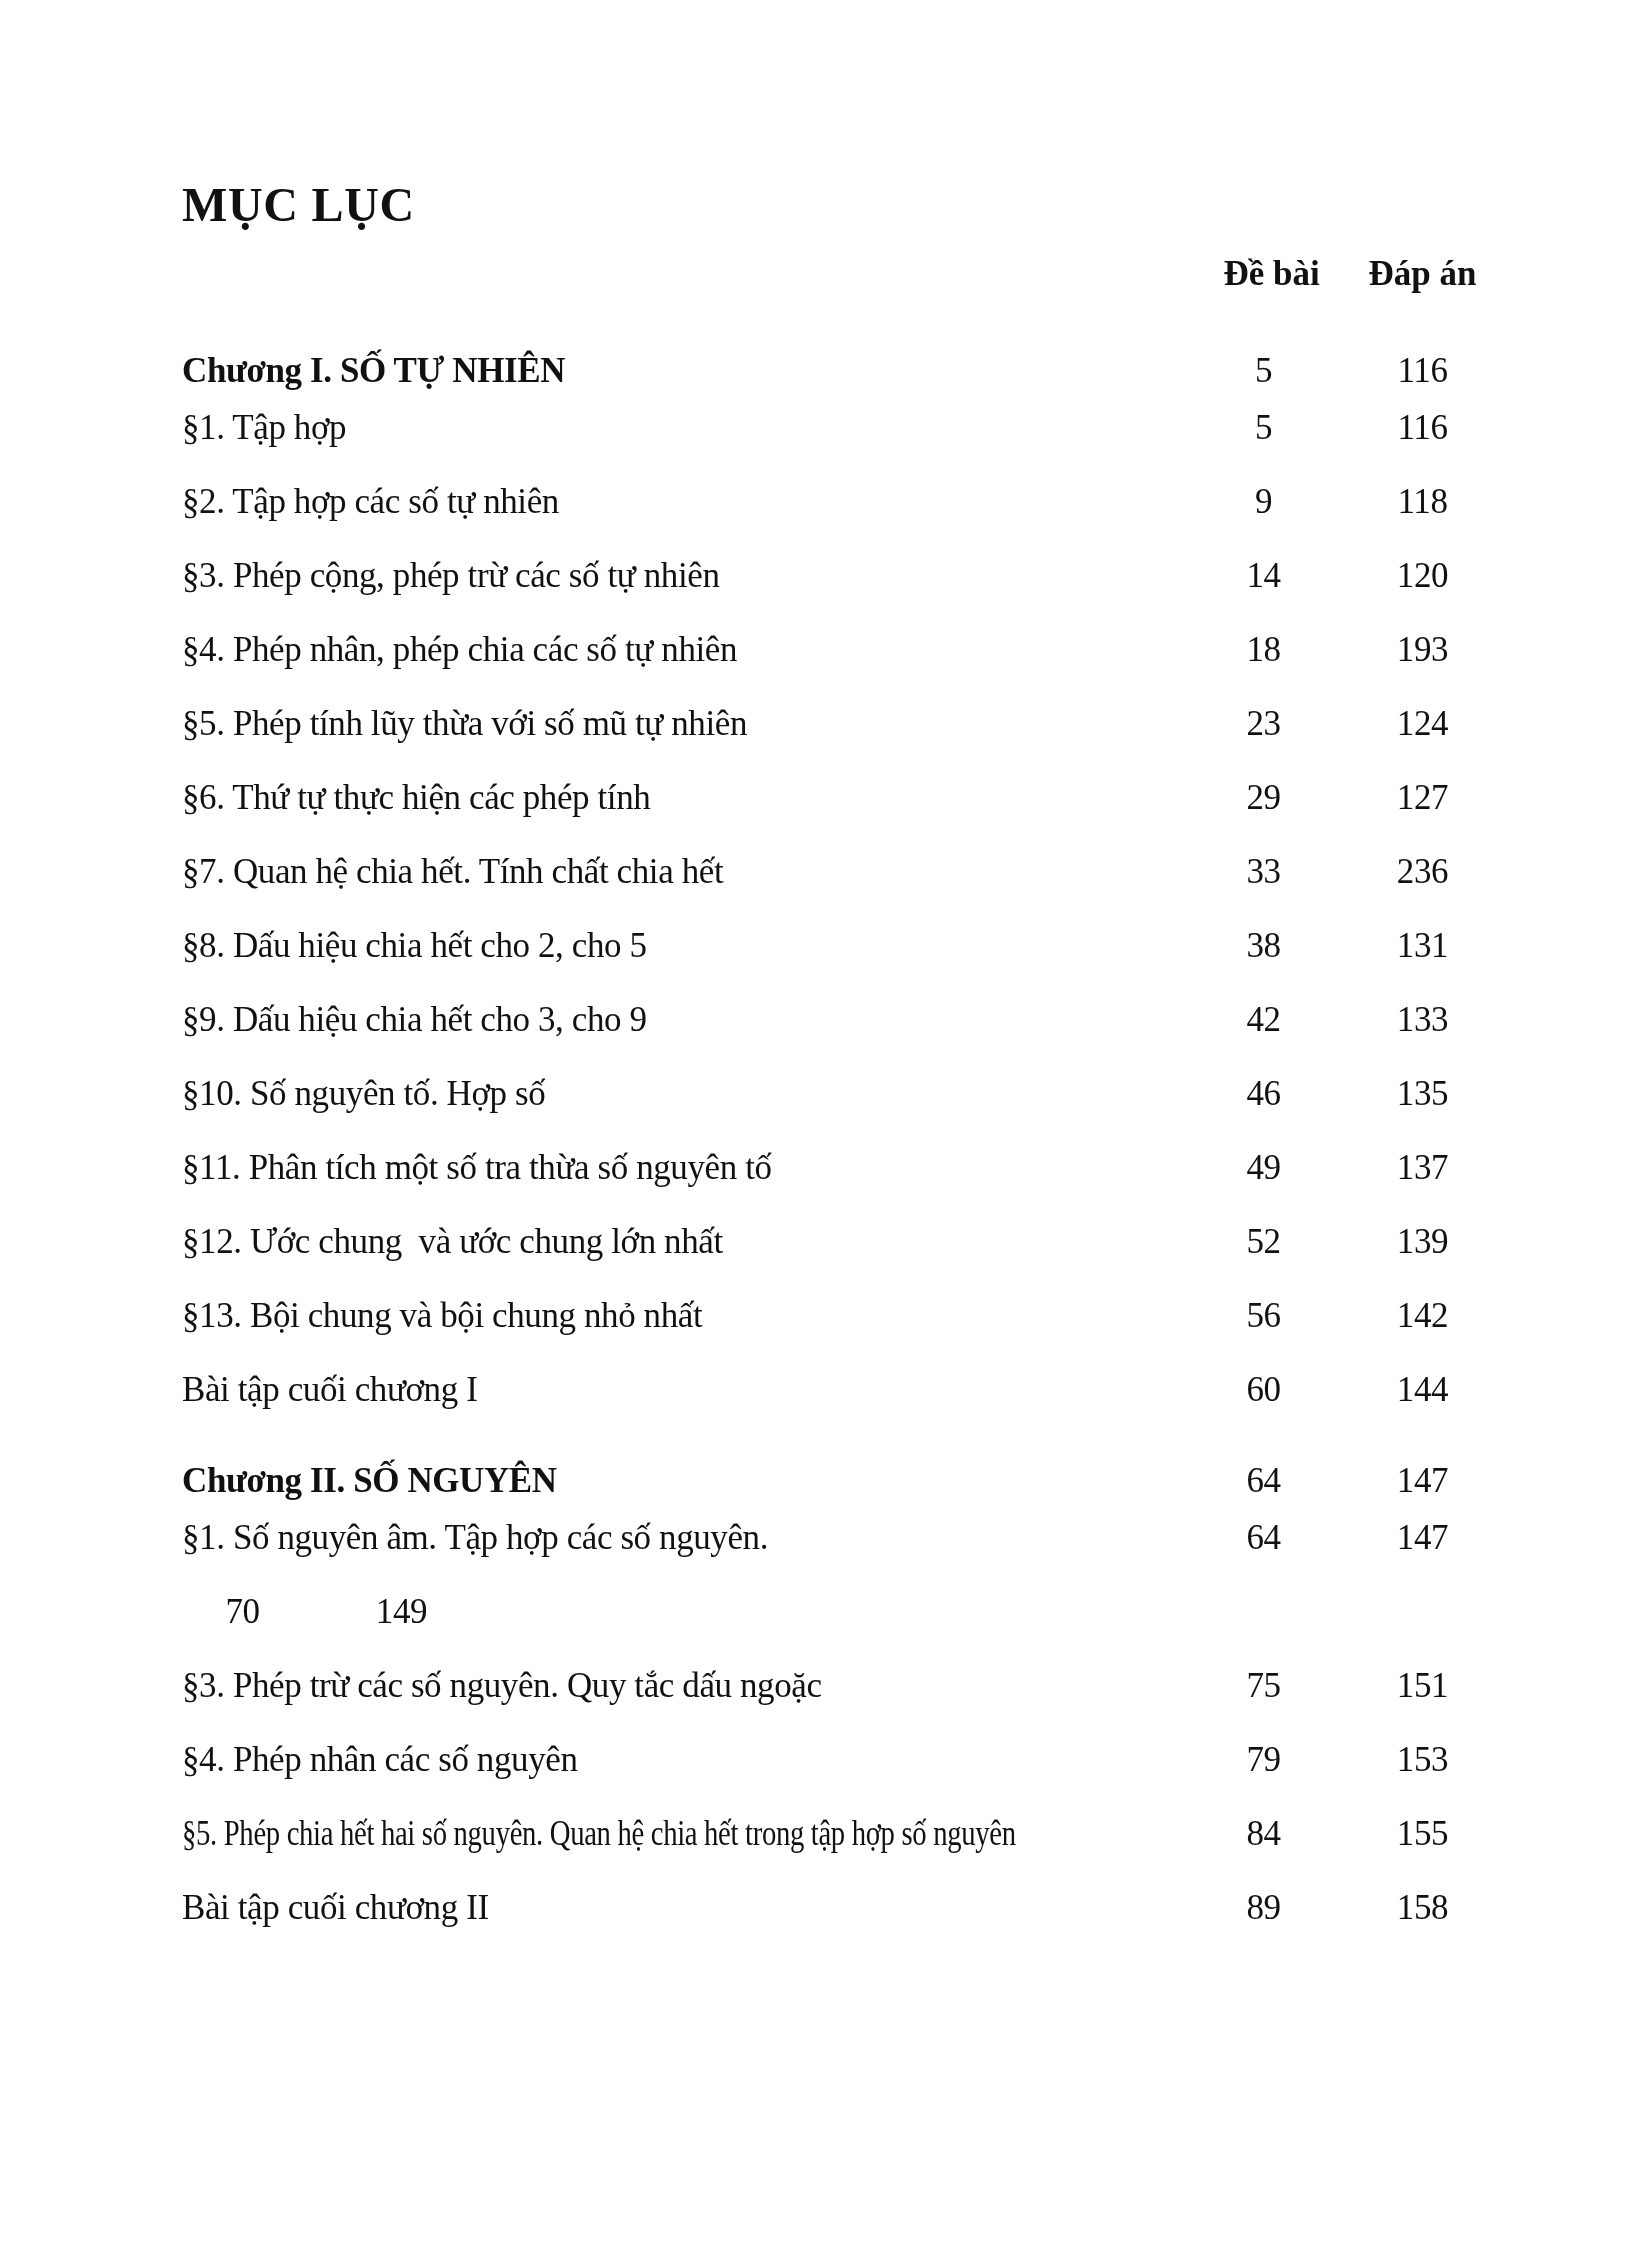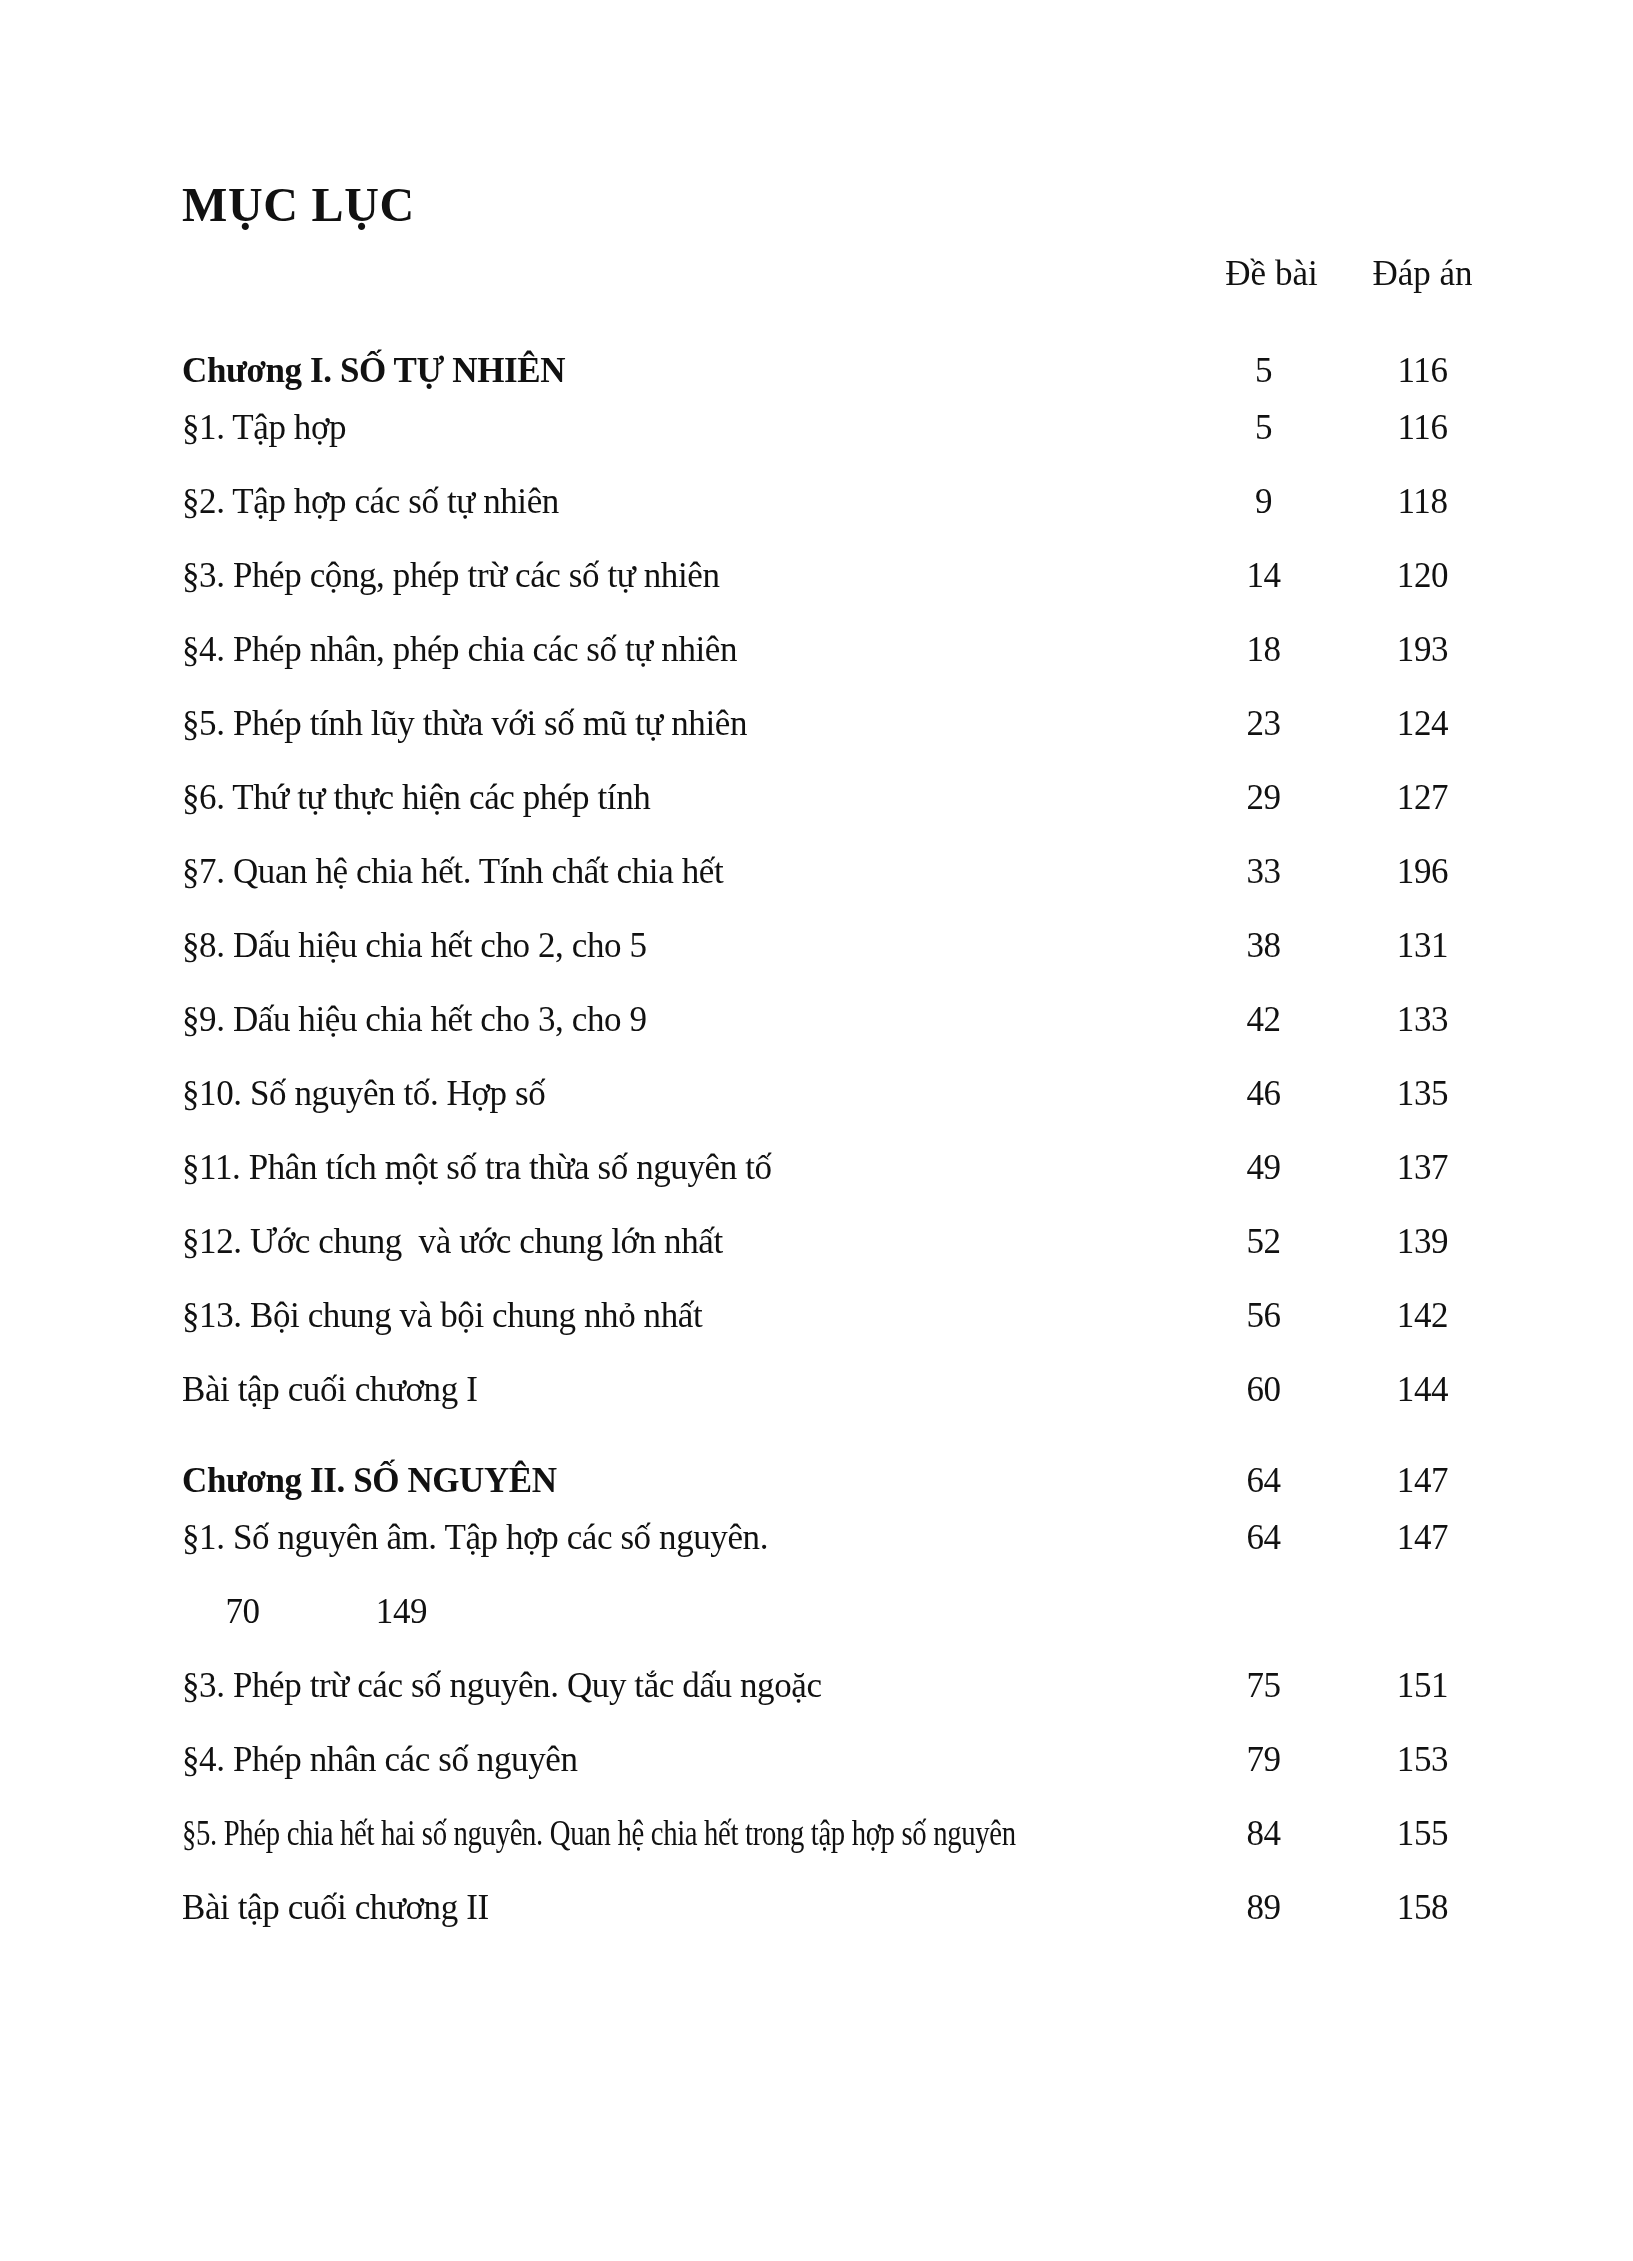--- a/index.html
+++ b/index.html
@@ -25,21 +25,21 @@
     margin: 181px 0 0 0;
     font-size: 48px;
     line-height: 48px;
     font-weight: 700;
     letter-spacing: 0.7px;
   }
   .cols-header {
     margin-top: 27px;
     display: flex;
     align-items: center;
-    font-weight: 400;
+    font-weight: 700;
     font-size: 35px;
     line-height: 35px;
   }
   .cols-header .spacer { flex: 1; }
   .col-cell {
     width: 121px;
     text-align: center;
     white-space: nowrap;
     flex: none;
   }
@@ -128,21 +128,21 @@
 
     <div class="toc-row">
       <div class="row-label"><span>§6. Thứ tự thực hiện các phép tính</span></div>
       <div class="num">29</div>
       <div class="num">127</div>
     </div>
 
     <div class="toc-row">
       <div class="row-label"><span>§7. Quan hệ chia hết. Tính chất chia hết</span></div>
       <div class="num">33</div>
-      <div class="num">196</div>
+      <div class="num">236</div>
     </div>
 
     <div class="toc-row">
       <div class="row-label"><span>§8. Dấu hiệu chia hết cho 2, cho 5</span></div>
       <div class="num">38</div>
       <div class="num">131</div>
     </div>
 
     <div class="toc-row">
       <div class="row-label"><span>§9. Dấu hiệu chia hết cho 3, cho 9</span></div>

